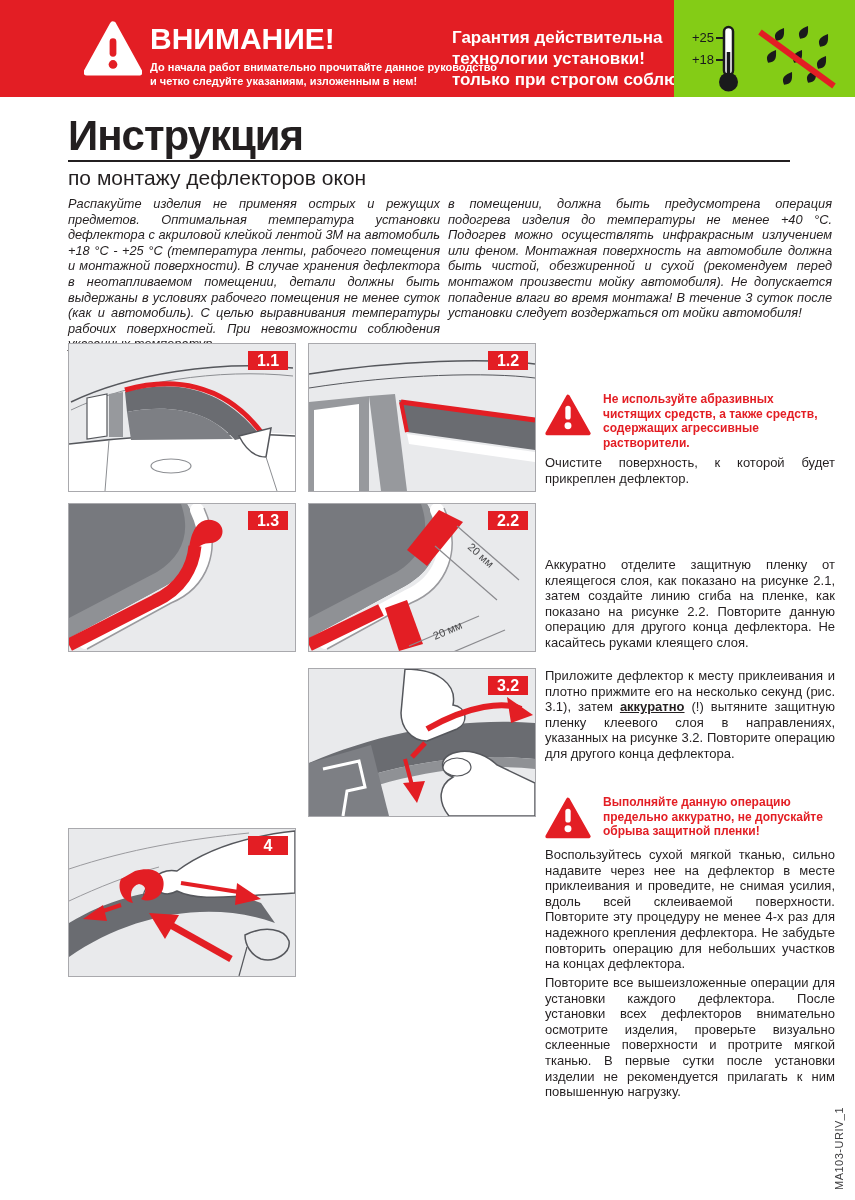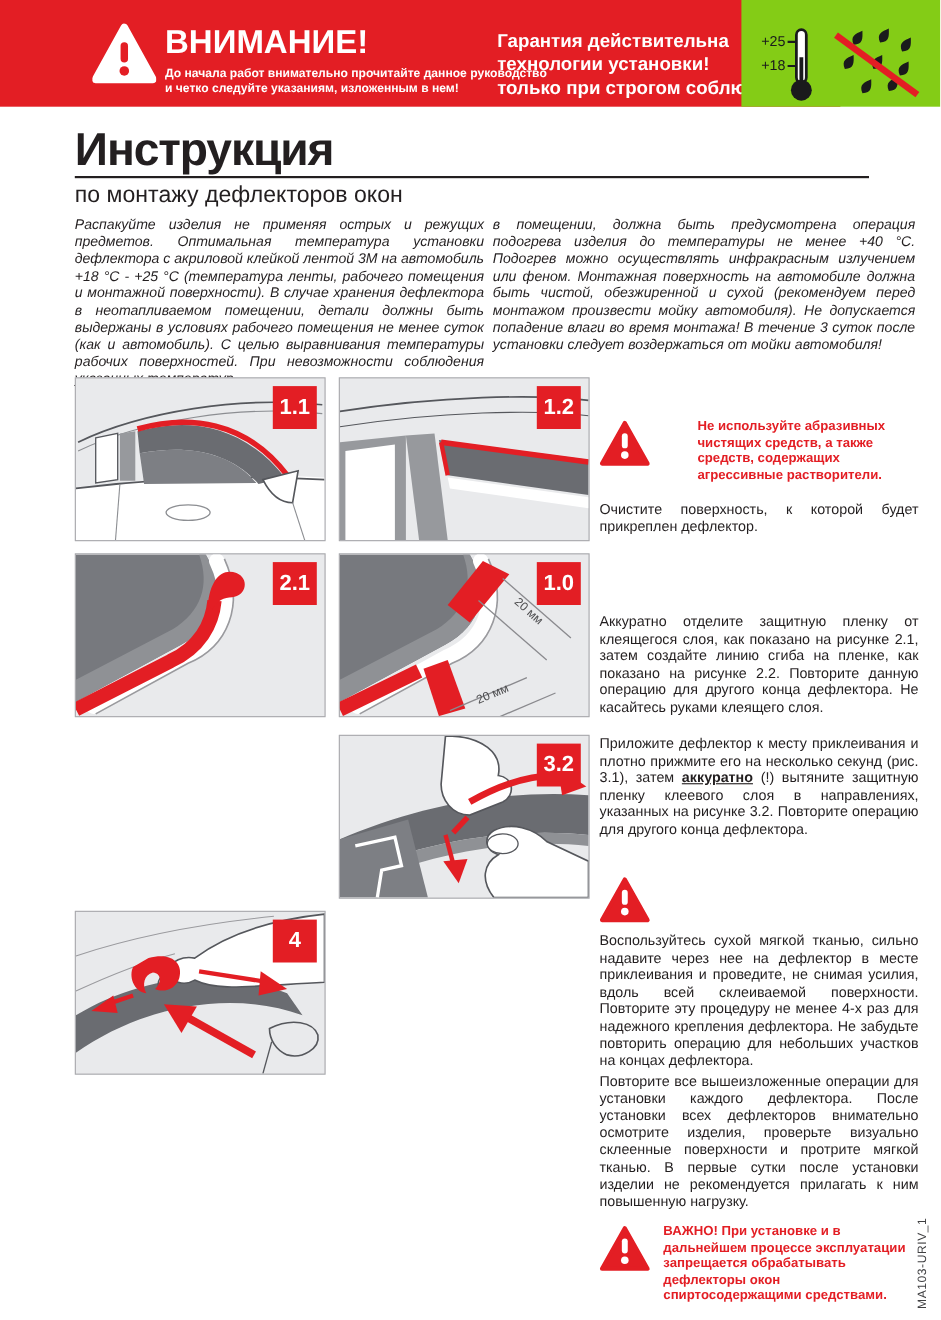--- a/index.html
+++ b/index.html
@@ -24,22 +24,22 @@
 
   
   .intro{position:absolute;top:196px;font-size:12.8px;line-height:15.6px;font-style:italic;
          text-align:justify;color:#231f20;}
   .intro.left{left:68px;width:372px;}
   .intro.right{left:448px;width:384px;}
 
   
   .panel{position:absolute;width:228px;height:149px;background:#e9eaec;
          border:1px solid #a9a9ad;box-sizing:border-box;}
-  .chip{position:absolute;top:7px;right:7px;min-width:40px;height:39px;background:#e31e24;
-        color:#fff;font-weight:bold;font-size:20px;display:flex;align-items:center;
+  .chip{position:absolute;top:7px;right:7px;min-width:40px;height:19px;background:#e31e24;
+        color:#fff;font-weight:bold;font-size:16px;display:flex;align-items:center;
         justify-content:center;padding:0 4px;box-sizing:border-box;}
   .panel svg{position:absolute;left:0;top:0;}
   .dimtext{font-family:"Liberation Sans",sans-serif;font-size:11px;fill:#4d4d4f;}
 
   
   .step{position:absolute;left:545px;width:290px;font-size:13px;line-height:15.6px;
         text-align:justify;color:#231f20;}
   .emph{font-weight:bold;text-decoration:underline;}
   .warnrow{position:absolute;left:545px;width:290px;display:flex;align-items:flex-start;}
   .warnrow svg{flex:0 0 auto;margin-top:2px;}
@@ -156,42 +156,42 @@
 
   <div class="panel" style="left:68px;top:503px;">
     <svg width="226" height="147" viewBox="0 0 226 147">
       <path d="M0,0 L118,0 C138,34 128,64 96,82 L0,134 Z" fill="#77797e"></path>
       <path d="M112,0 C122,28 114,52 88,68 L0,114 L0,134 L96,82 C128,64 138,34 118,0 Z" fill="#8f9195"></path>
       <path d="M128,6 C146,44 132,78 98,93 L16,138" fill="none" stroke="#fff" stroke-width="14" stroke-linecap="round"></path>
       <path d="M135,4 C154,46 138,84 102,99 L18,145" fill="none" stroke="#9a9a9e" stroke-width="1.5"></path>
       <path d="M0,141 L86,97 C112,85 124,64 126,42" fill="none" stroke="#e31e24" stroke-width="13"></path>
       <path d="M120,46 C122,24 132,12 146,17 C158,22 155,38 142,39 C135,39 128,42 124,50 Z" fill="#e31e24"></path>
     </svg>
-    <div class="chip">2.1</div>
+    <div class="chip">1.3</div>
   </div>
 
   <div class="panel" style="left:308px;top:503px;">
     <svg width="226" height="147" viewBox="0 0 226 147">
       <path d="M0,0 L118,0 C138,34 128,64 96,82 L0,134 Z" fill="#77797e"></path>
       <path d="M112,0 C122,28 114,52 88,68 L0,114 L0,134 L96,82 C128,64 138,34 118,0 Z" fill="#8f9195"></path>
       <path d="M128,6 C146,44 132,78 98,93 L16,138" fill="none" stroke="#fff" stroke-width="14" stroke-linecap="round"></path>
       <path d="M135,4 C154,46 138,84 102,99 L18,145" fill="none" stroke="#9a9a9e" stroke-width="1.5"></path>
       <path d="M0,141 L72,106" fill="none" stroke="#e31e24" stroke-width="13"></path>
       <polygon points="98,46 130,6 154,18 118,62" fill="#e31e24"></polygon>
       <polygon points="76,104 98,96 114,140 90,147" fill="#e31e24"></polygon>
       <g stroke="#8a8a8e" stroke-width="1.2">
         <line x1="126" y1="42" x2="188" y2="96"></line>
         <line x1="148" y1="22" x2="210" y2="76"></line>
         <line x1="100" y1="142" x2="170" y2="112"></line>
         <line x1="116" y1="160" x2="196" y2="126"></line>
       </g>
       <text class="dimtext" transform="translate(158,44) rotate(42)">20 мм</text>
       <text class="dimtext" transform="translate(126,136) rotate(-23)">20 мм</text>
     </svg>
-    <div class="chip">1.0</div>
+    <div class="chip">2.2</div>
   </div>
 
 
   <div class="panel" style="left:308px;top:668px;">
     <svg width="226" height="147" viewBox="0 0 226 147">
       <path d="M0,94 C70,64 150,48 226,54 L226,90 C150,82 70,98 0,128 Z" fill="#6a6c71"></path>
       <path d="M0,128 C70,98 150,82 226,90 L226,100 C150,92 70,110 0,142 Z" fill="#8f9195"></path>
       <polygon points="0,94 62,76 80,147 0,147" fill="#7d7f84"></polygon>
       <polyline points="14,100 50,92 56,118 38,122 34,147" fill="none" stroke="#fff" stroke-width="3"></polyline>
       <path d="M96,0 C130,0 148,16 144,36 C158,38 160,54 148,60 L118,72 C102,72 92,58 92,44 Z" fill="#fff" stroke="#55575c" stroke-width="1.5"></path>
@@ -220,21 +220,21 @@
       <polygon points="192,70 168,54 166,76" fill="#e31e24"></polygon>
       <line x1="162" y1="130" x2="98" y2="94" stroke="#e31e24" stroke-width="7"></line>
       <polygon points="80,84 110,86 96,110" fill="#e31e24"></polygon>
       <path d="M176,106 C196,96 216,100 220,112 C222,124 206,134 192,130 C182,126 176,116 176,106 Z" fill="none" stroke="#55575c" stroke-width="1.5"></path>
       <path d="M170,147 L178,118" stroke="#55575c" stroke-width="1.2" fill="none"></path>
     </svg>
     <div class="chip">4</div>
   </div>
 
 
-  <div class="warnrow" style="top:380px;gap:31px;">
+  <div class="warnrow" style="top:392px;">
     <svg width="46" height="42" viewBox="0 0 60 54">
       <polygon points="30,3 57,51 3,51" fill="#e31e24" stroke="#e31e24" stroke-width="5" stroke-linejoin="round"></polygon>
       <rect x="26.5" y="15" width="7" height="18" rx="3.5" fill="#fff"></rect>
       <circle cx="30" cy="41" r="4.5" fill="#fff"></circle>
     </svg>
     <div class="warntext">Не используйте абразивных чистящих средств, а также средств, содержащих агрессивные растворители.</div>
   </div>
 
   <div class="step" style="top:455px;">Очистите поверхность, к которой будет прикреплен дефлектор.</div>
   <div class="step" style="top:557px;">Аккуратно отделите защитную пленку от клеящегося слоя, как показано на рисунке 2.1, затем создайте линию сгиба на пленке, как показано на рисунке 2.2. Повторите данную операцию для другого конца дефлектора. Не касайтесь руками клеящего слоя.</div>
@@ -242,31 +242,22 @@
   <div class="step" style="top:668px;">
     <span>Приложите дефлектор к месту приклеивания и плотно прижмите его на несколько секунд (рис. 3.1), затем </span><span class="emph">аккуратно</span><span> (!) вытяните защитную пленку клеевого слоя в направлениях, указанных на рисунке 3.2. Повторите операцию для другого конца дефлектора.</span>
   </div>
 
   <div class="warnrow" style="top:795px;">
     <svg width="46" height="42" viewBox="0 0 60 54">
       <polygon points="30,3 57,51 3,51" fill="#e31e24" stroke="#e31e24" stroke-width="5" stroke-linejoin="round"></polygon>
       <rect x="26.5" y="15" width="7" height="18" rx="3.5" fill="#fff"></rect>
       <circle cx="30" cy="41" r="4.5" fill="#fff"></circle>
     </svg>
+    <div class="warntext">Выполняйте данную операцию предельно аккуратно, не допускайте обрыва защитной пленки!</div>
   </div>
 
   <div class="step" style="top:847px;">Воспользуйтесь сухой мягкой тканью, сильно надавите через нее на дефлектор в месте приклеивания и проведите, не снимая усилия, вдоль всей склеиваемой поверхности. Повторите эту процедуру не менее 4-х раз для надежного крепления дефлектора. Не забудьте повторить операцию для небольших участков на концах дефлектора.</div>
   <div class="step" style="top:975px;">Повторите все вышеизложенные операции для установки каждого дефлектора. После установки всех дефлекторов внимательно осмотрите изделия, проверьте визуально склеенные поверхности и протрите мягкой тканью. В первые сутки после установки изделии не рекомендуется прилагать к ним повышенную нагрузку.</div>
 
-  <div class="warnrow" style="top:1112px;">
-    <svg width="46" height="42" viewBox="0 0 60 54">
-      <polygon points="30,3 57,51 3,51" fill="#e31e24" stroke="#e31e24" stroke-width="5" stroke-linejoin="round"></polygon>
-      <rect x="26.5" y="15" width="7" height="18" rx="3.5" fill="#fff"></rect>
-      <circle cx="30" cy="41" r="4.5" fill="#fff"></circle>
-    </svg>
-    <div class="warntext">
-      <span class="wbold">ВАЖНО!</span><span> При установке и в дальнейшем процессе эксплуатации запрещается обрабатывать дефлекторы окон спиртосодержащими средствами.</span>
-    </div>
-  </div>
 
   <div class="vcode">MA103-URIV_1</div>
 
 </div>
 
 </body></html>

